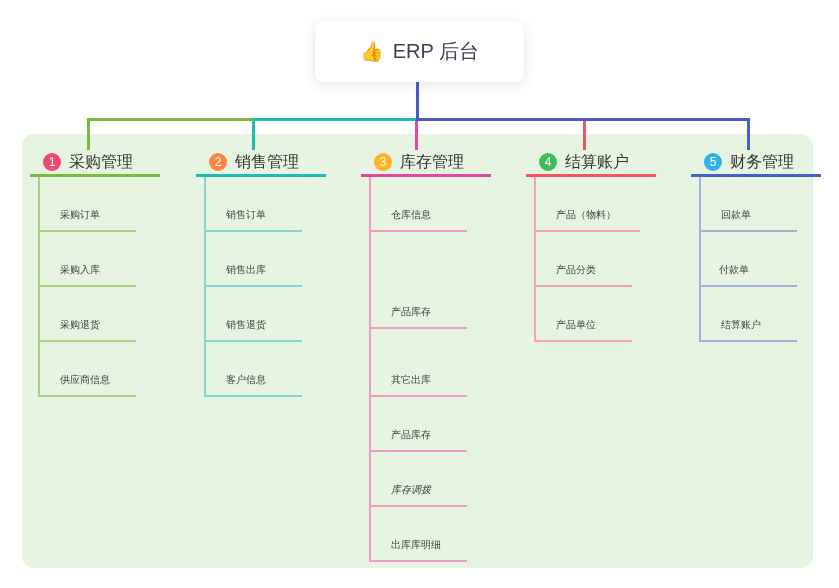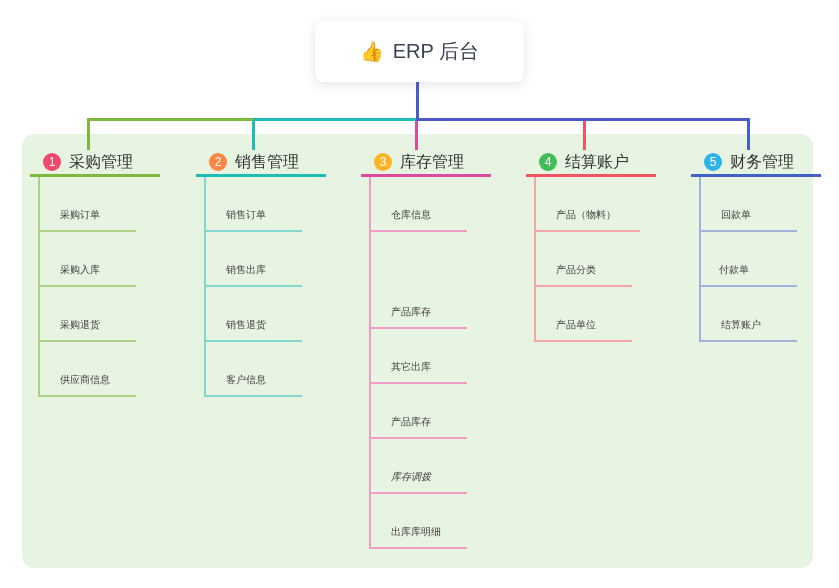--- a/index.html
+++ b/index.html
@@ -113,21 +113,21 @@
       <span class="badge" style="background: rgb(255, 178, 36);">3</span>
       <span>库存管理</span>
     </div>
     <div class="children" style="border-left: 2px solid rgb(241, 156, 197);">
           <div class="child" style="border-bottom: 2px solid rgb(241, 156, 197);">
             <span>仓库信息</span>
           </div>
           <div class="child" style="border-bottom: 2px solid rgb(241, 156, 197); margin-top: 42px;">
             <span>产品库存</span>
           </div>
-          <div class="child" style="border-bottom: 2px solid rgb(241, 156, 197);">
+          <div class="child" style="border-bottom: 2px solid rgb(241, 156, 197); margin-top: 13px;">
             <span>其它出库</span>
           </div>
           <div class="child" style="border-bottom: 2px solid rgb(241, 156, 197);">
             <span>产品库存</span>
           </div>
           <div class="child" style="border-bottom: 2px solid rgb(241, 156, 197); font-style: italic;">
             <span>库存调拨</span>
           </div>
           <div class="child" style="border-bottom: 2px solid rgb(241, 156, 197);">
             <span>出库库明细</span>

